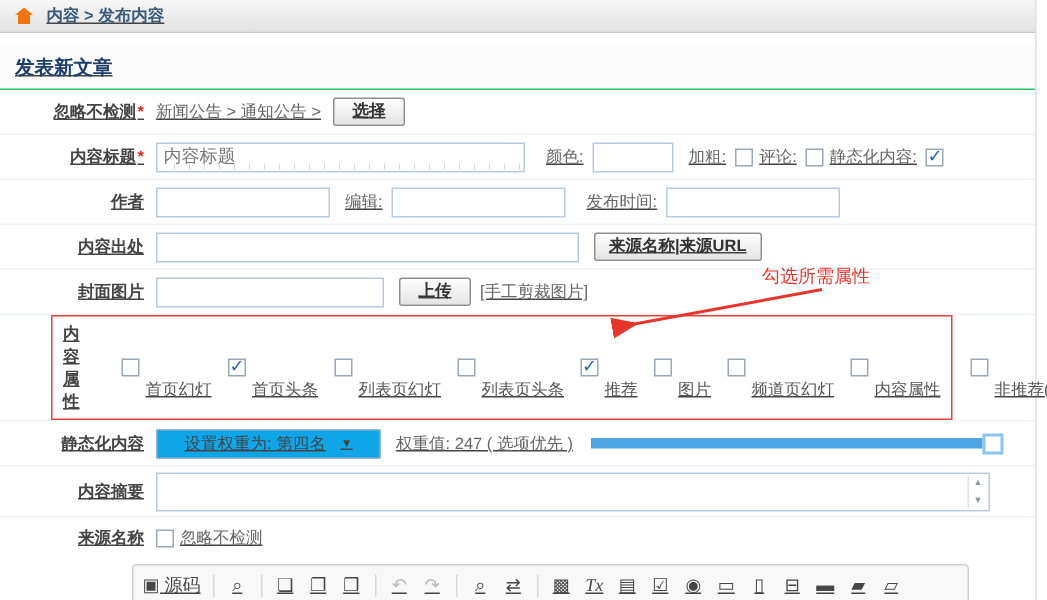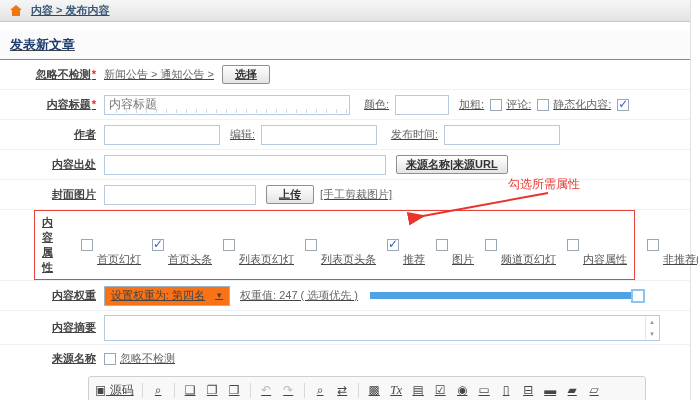--- a/index.html
+++ b/index.html
@@ -42,22 +42,22 @@
   .ckb.on::after { content:"\2713"; position:absolute; top:-3px; left:0px; color:#2a5fc4; font-weight:bold; font-size:12px; }
   .cbwrap { display:inline-flex; align-items:center; white-space:nowrap; }
   .cbl { color:#555;margin-top:28px; }
 
   
   .attr-redbox { display:flex; align-items:center; border:1px solid #e8433a; padding:4px 7px; gap:26px; margin-left:34px; }
   .attr-redbox .boxlabel { font-weight:bold; color:#444; margin-right:2px; }
   .attr-outside { display:flex; align-items:center; gap:14px; margin-left:12px; }
 
   
-  .sel { display:inline-flex; align-items:center; gap:10px; border:1px solid #9fb4c8; background:#f97316;
-    padding:2px 6px; height:20px; color:#444; cursor:pointer; }
+  .sel { display:inline-flex; align-items:center; gap:10px; border:1px solid #9fb4c8; background:#0ea5e9;
+    padding:2px 18px; height:20px; color:#444; cursor:pointer; }
   .caret { font-size:8px; color:#444; }
   .slider { display:flex; align-items:center; margin-left:12px; }
   .slider .track { width:262px; height:7px; background:#4ea3e3; }
   .slider .handle { width:14px; height:14px; background:#fff; border:2px solid #8cc3ef; margin-left:-1px; cursor:pointer; }
 
   
   .ta { position:relative; width:556px; height:26px; border:1px solid #b6cbe0; background:#fff; }
   .ta .spin { position:absolute; top:1px; right:1px; bottom:1px; width:13px; border-left:1px solid #dbe4ee;
     display:flex; flex-direction:column; justify-content:space-between; align-items:center; padding:2px 0;
     font-size:6px; color:#8b97a4; cursor:pointer; }
@@ -175,21 +175,21 @@
     </div>
     <div class="attr-outside" id="attr-outside">
         <span class="cbwrap">
           <span class="ckb"></span>
           <span class="cbl">非推荐(默认无需设置)</span>
         </span>
       </div>
   </div>
 
   <div class="frow">
-    <span class="flabel">内容权重</span>
+    <span class="flabel">静态化内容</span>
     <span class="sel">
       <span>设置权重为: 第四名</span>
       <span class="caret">▼</span>
     </span>
     <span class="gap10 muted">权重值: 247 ( 选项优先 )</span>
     <span class="slider">
       <span class="track"></span>
       <span class="handle"></span>
     </span>
   </div>

